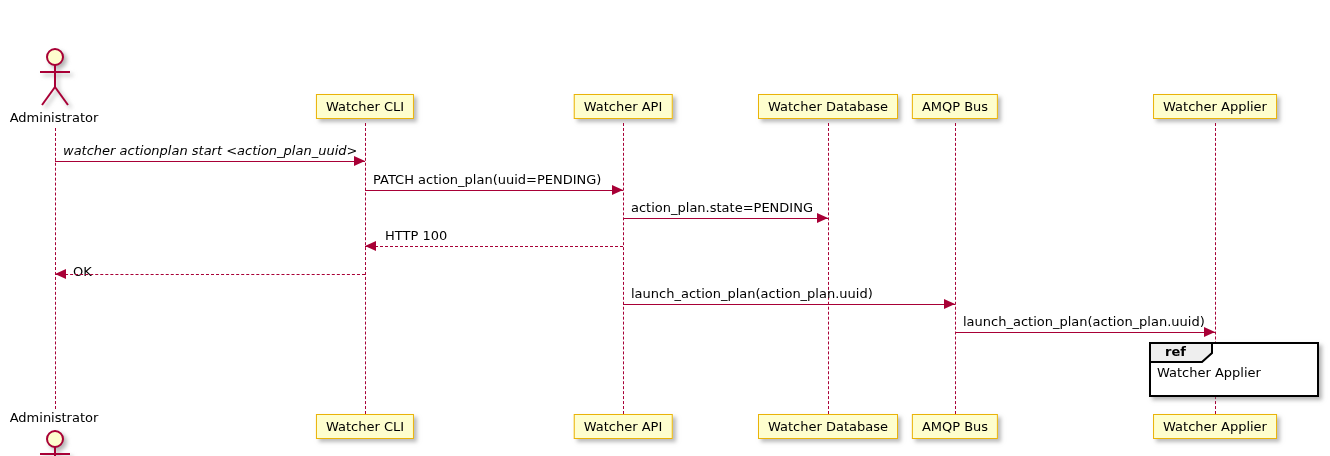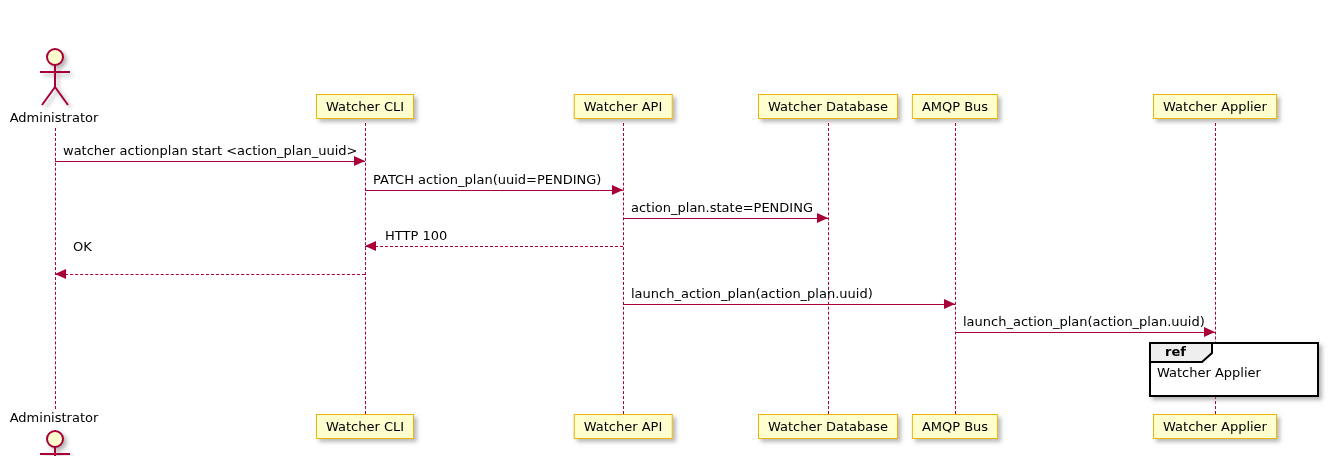--- a/index.html
+++ b/index.html
@@ -44,33 +44,33 @@
   .msg-line { position:absolute; height:0; }
   .solid  { border-top:1px solid #A80036; }
   .dashed { border-top:1px dashed #A80036; }
   .arr { position:absolute; width:0; height:0; border-top:5px solid transparent; border-bottom:5px solid transparent; }
   .arr-r { border-left:11px solid #A80036; }
   .arr-l { border-right:11px solid #A80036; }
   .msg-label { position:absolute; font-size:13px; white-space:nowrap; }
   
   .m1 .msg-line  { left:55px;  top:117px; width:310px; }
   .m1 .arr       { left:354px; top:112px; }
-  .m1 .msg-label { left:63px;  top:99px; }
+  .m1 .msg-label { left:63px;  top:99px;font-style:italic; }
   .m2 .msg-line  { left:365px; top:146px; width:258px; }
   .m2 .arr       { left:612px; top:141px; }
   .m2 .msg-label { left:373px; top:128px; }
   .m3 .msg-line  { left:623px; top:174px; width:205px; }
   .m3 .arr       { left:817px; top:169px; }
   .m3 .msg-label { left:631px; top:156px; }
   .m4 .msg-line  { left:365px; top:202px; width:258px; }
   .m4 .arr       { left:365px; top:197px; }
   .m4 .msg-label { left:385px; top:184px; }
   .m5 .msg-line  { left:55px;  top:230px; width:310px; }
   .m5 .arr       { left:55px;  top:225px; }
-  .m5 .msg-label { left:73px;  top:195px; }
+  .m5 .msg-label { left:73px;  top:220px; }
   .m6 .msg-line  { left:623px; top:260px; width:332px; }
   .m6 .arr       { left:944px; top:255px; }
   .m6 .msg-label { left:631px; top:242px; }
   .m7 .msg-line  { left:955px; top:288px; width:260px; }
   .m7 .arr       { left:1204px; top:283px; }
   .m7 .msg-label { left:963px; top:270px; }
   
   .ref-box {
     position:absolute; left:1149px; top:298px; width:166px; height:51px;
     background:#ffffff; border:2px solid #000000; z-index:5;

